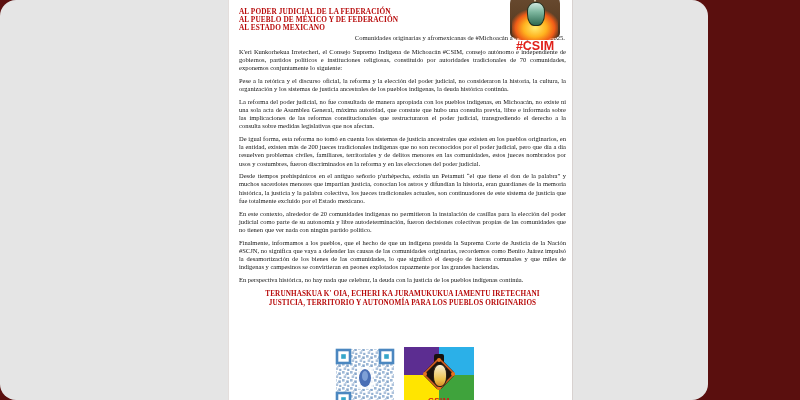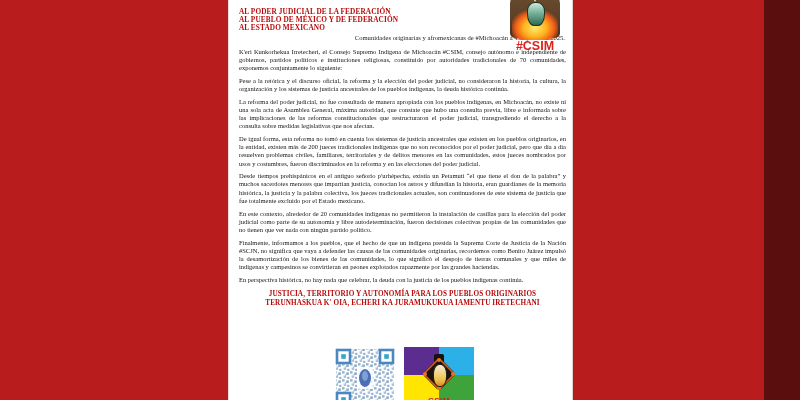--- a/index.html
+++ b/index.html
@@ -1,19 +1,20 @@
 <!DOCTYPE html>
 <html><head>
 <meta charset="utf-8">
 <style>
   html,body { margin:0; padding:0; background:#5a0f0e; }
   .stage {
-    position:relative; width:764px; height:400px;
-    background:#b91c1c; overflow:hidden;
+    position:relative; width:708px; height:400px;
+    background:#e5e5e5; overflow:hidden;
     font-family:"Liberation Serif", serif;
+    border-radius:16px;
   }
   .page {
     position:absolute; left:228px; top:0; width:345px; height:400px;
     background:#ffffff; box-sizing:border-box;
     border-right:1px solid #d8d2d0; border-left:1px solid #e4dedc;
   }
   .page-inner { padding:8px 6px 0 10px; }
 
   
   .recipients { width:265px; }
@@ -124,22 +125,22 @@
         <p>Pese a la retórica y el discurso oficial, la reforma y la elección del poder judicial, no consideraron la historia, la cultura, la organización y los sistemas de justicia ancestrales de los pueblos indígenas, la deuda histórica continúa.</p>
         <p>La reforma del poder judicial, no fue consultada de manera apropiada con los pueblos indígenas, en Michoacán, no existe ni una sola acta de Asamblea General, máxima autoridad, que constate que hubo una consulta previa, libre e informada sobre las implicaciones de las reformas constitucionales que restructuraron el poder judicial, transgrediendo el derecho a la consulta sobre medidas legislativas que nos afectan.</p>
         <p>De igual forma, esta reforma no tomó en cuenta los sistemas de justicia ancestrales que existen en los pueblos originarios, en la entidad, existen más de 200 jueces tradicionales indígenas que no son reconocidos por el poder judicial, pero que día a día resuelven problemas civiles, familiares, territoriales y de delitos menores en las comunidades, estos jueces nombrados por usos y costumbres, fueron discriminados en la reforma y en las elecciones del poder judicial.</p>
         <p>Desde tiempos prehispánicos en el antiguo señorío p'urhépecha, existía un Petamuti “el que tiene el don de la palabra” y muchos sacerdotes menores que impartían justicia, conocían los astros y difundían la historia, eran guardianes de la memoria histórica, la justicia y la palabra colectiva, los jueces tradicionales actuales, son continuadores de este sistema de justicia que fue totalmente excluido por el Estado mexicano.</p>
         <p>En este contexto, alrededor de 20 comunidades indígenas no permitieron la instalación de casillas para la elección del poder judicial como parte de su autonomía y libre autodeterminación, fueron decisiones colectivas propias de las comunidades que no tienen que ver nada con ningún partido político.</p>
         <p>Finalmente, informamos a los pueblos, que el hecho de que un indígena presida la Suprema Corte de Justicia de la Nación #SCJN, no significa que vaya a defender las causas de las comunidades originarias, recordemos como Benito Juárez impulsó la desamortización de los bienes de las comunidades, lo que significó el despojo de tierras comunales y que miles de indígenas y campesinos se convirtieran en peones explotados rapazmente por las grandes haciendas.</p>
         <p>En perspectiva histórica, no hay nada que celebrar, la deuda con la justicia de los pueblos indígenas continúa.</p>
       </div>
 
       <div class="slogan">
+        <div>TERUNHASKUA K' OIA, ECHERI KA JURAMUKUKUA IAMENTU IRETECHANI</div>
         <div>JUSTICIA, TERRITORIO Y AUTONOMÍA PARA LOS PUEBLOS ORIGINARIOS</div>
-        <div>TERUNHASKUA K' OIA, ECHERI KA JURAMUKUKUA IAMENTU IRETECHANI</div>
       </div>
     </div>
 
     <div class="logo">
       <div class="logo-suit"></div>
       <div class="logo-collar"></div>
       <div class="logo-flames"></div>
       <div class="logo-shield"></div>
       <div class="logo-text">#CSIM</div>
     </div>

